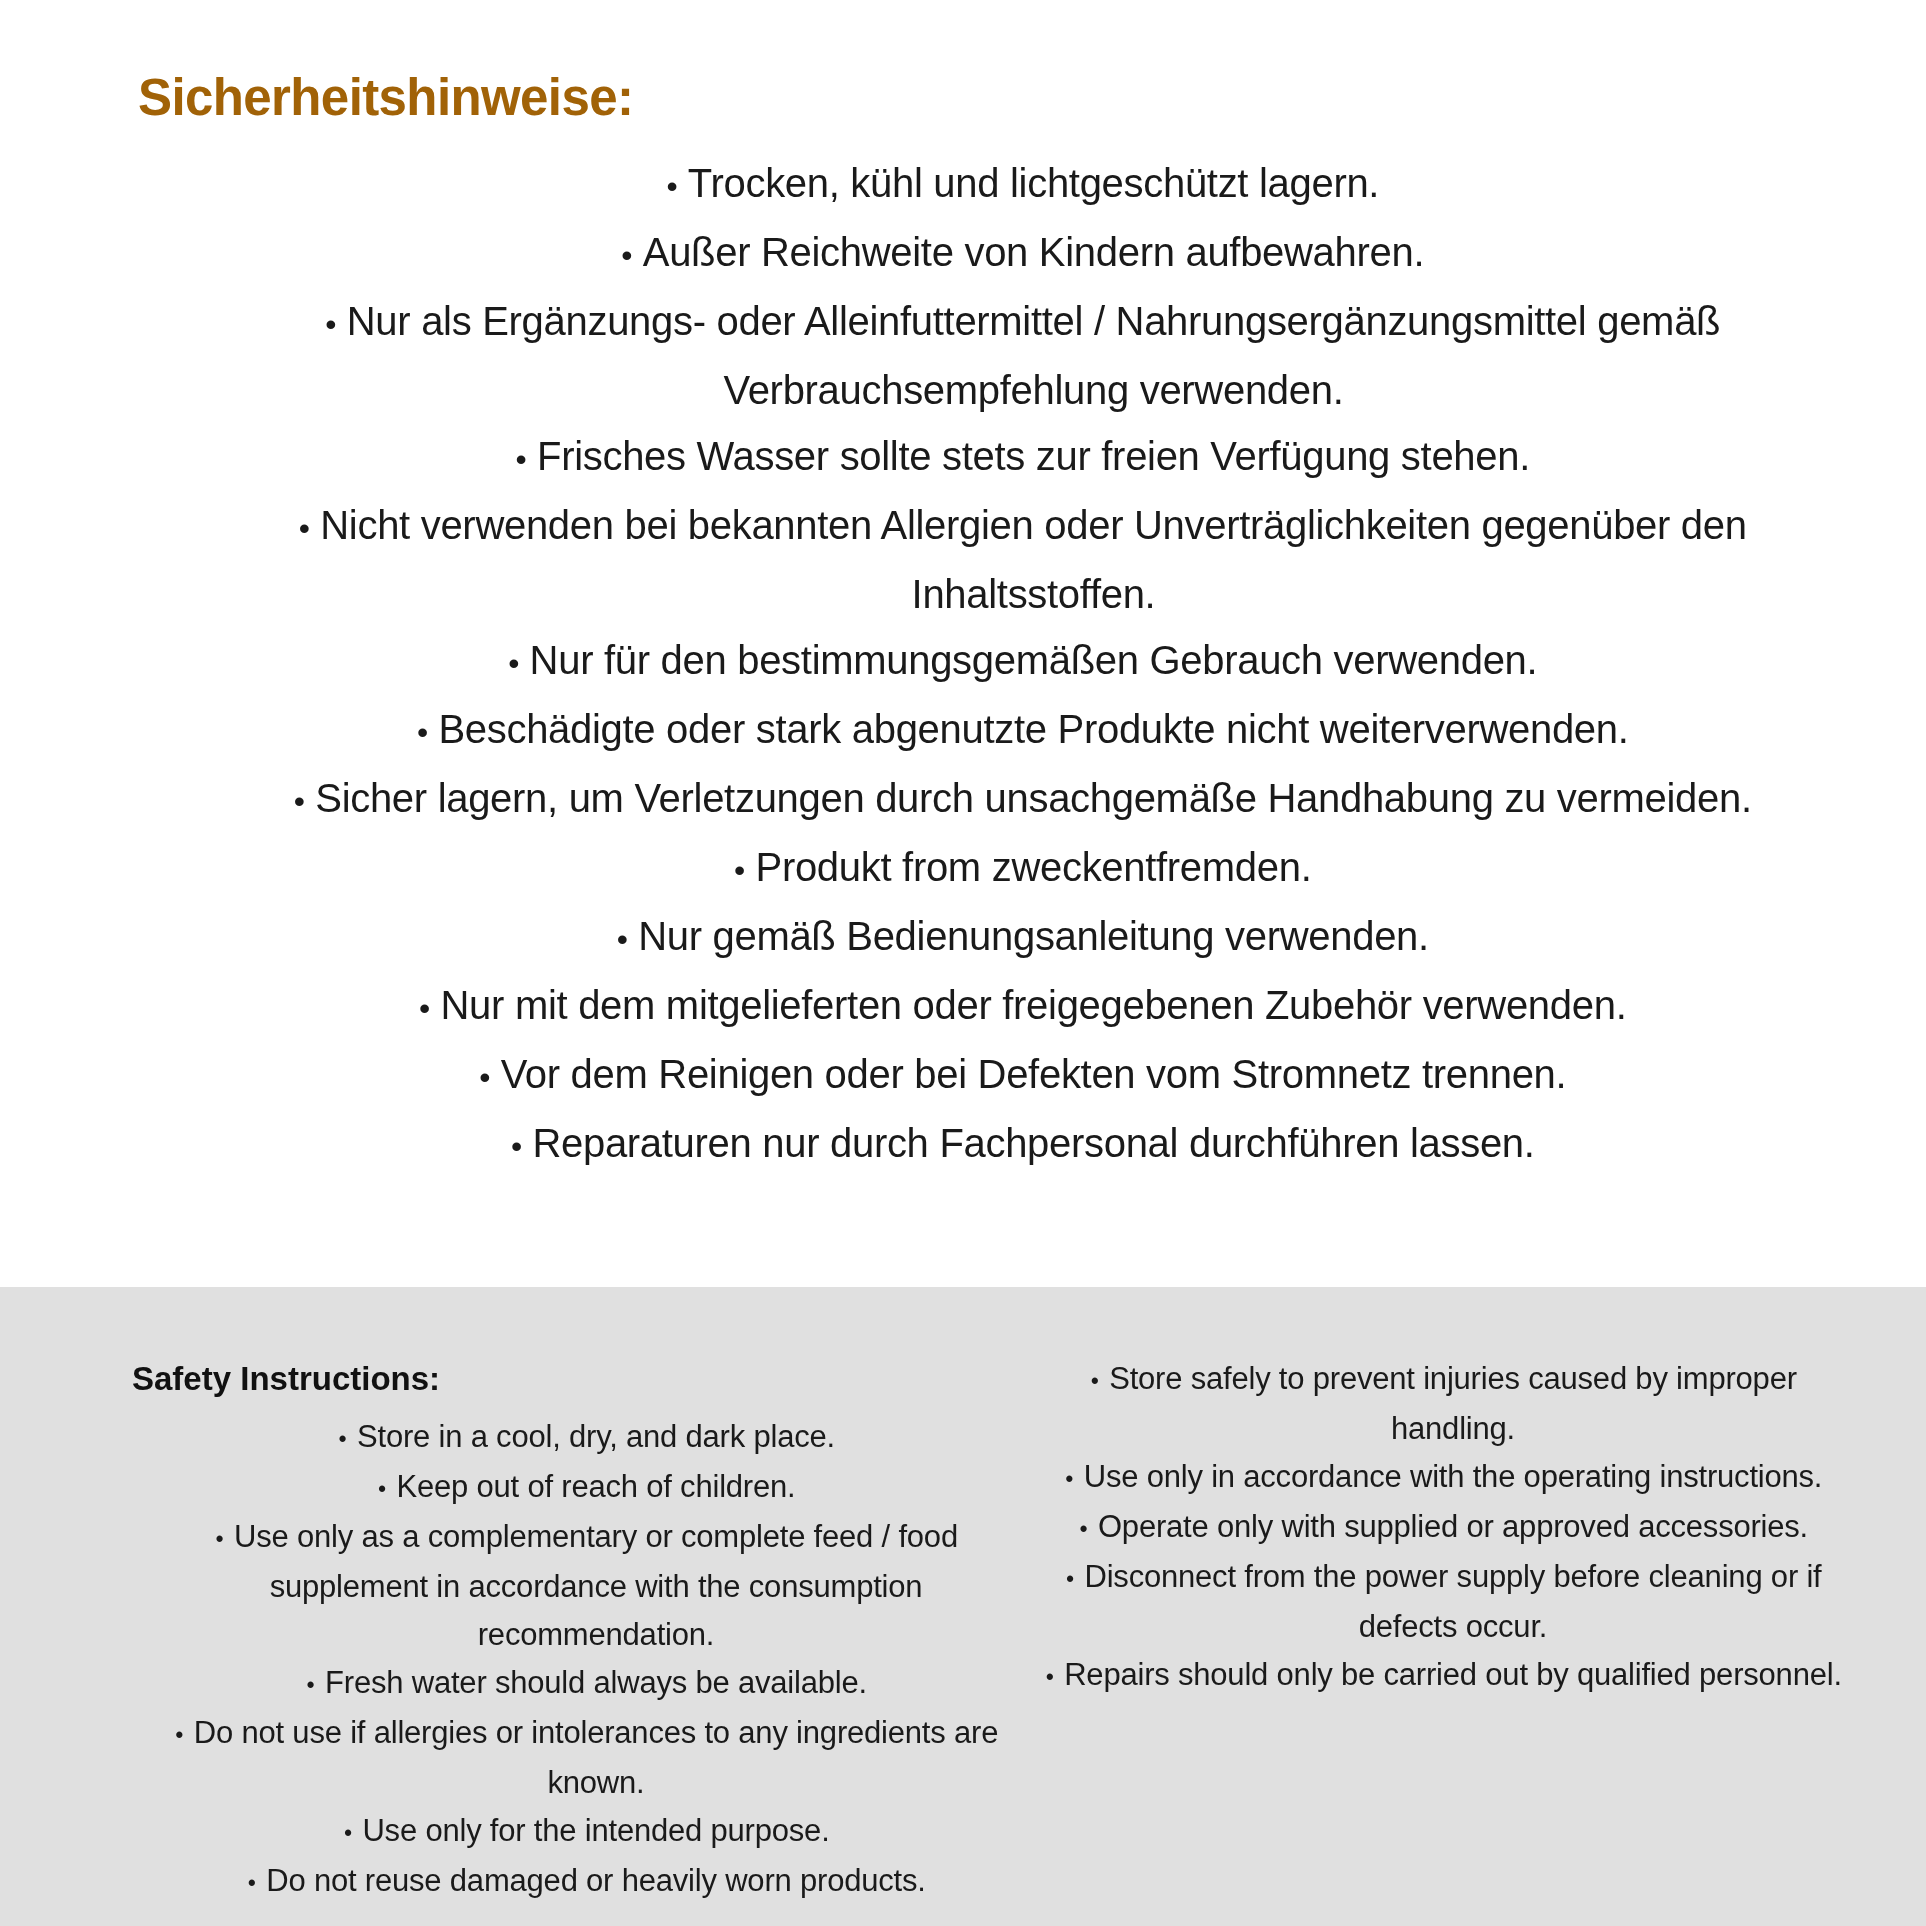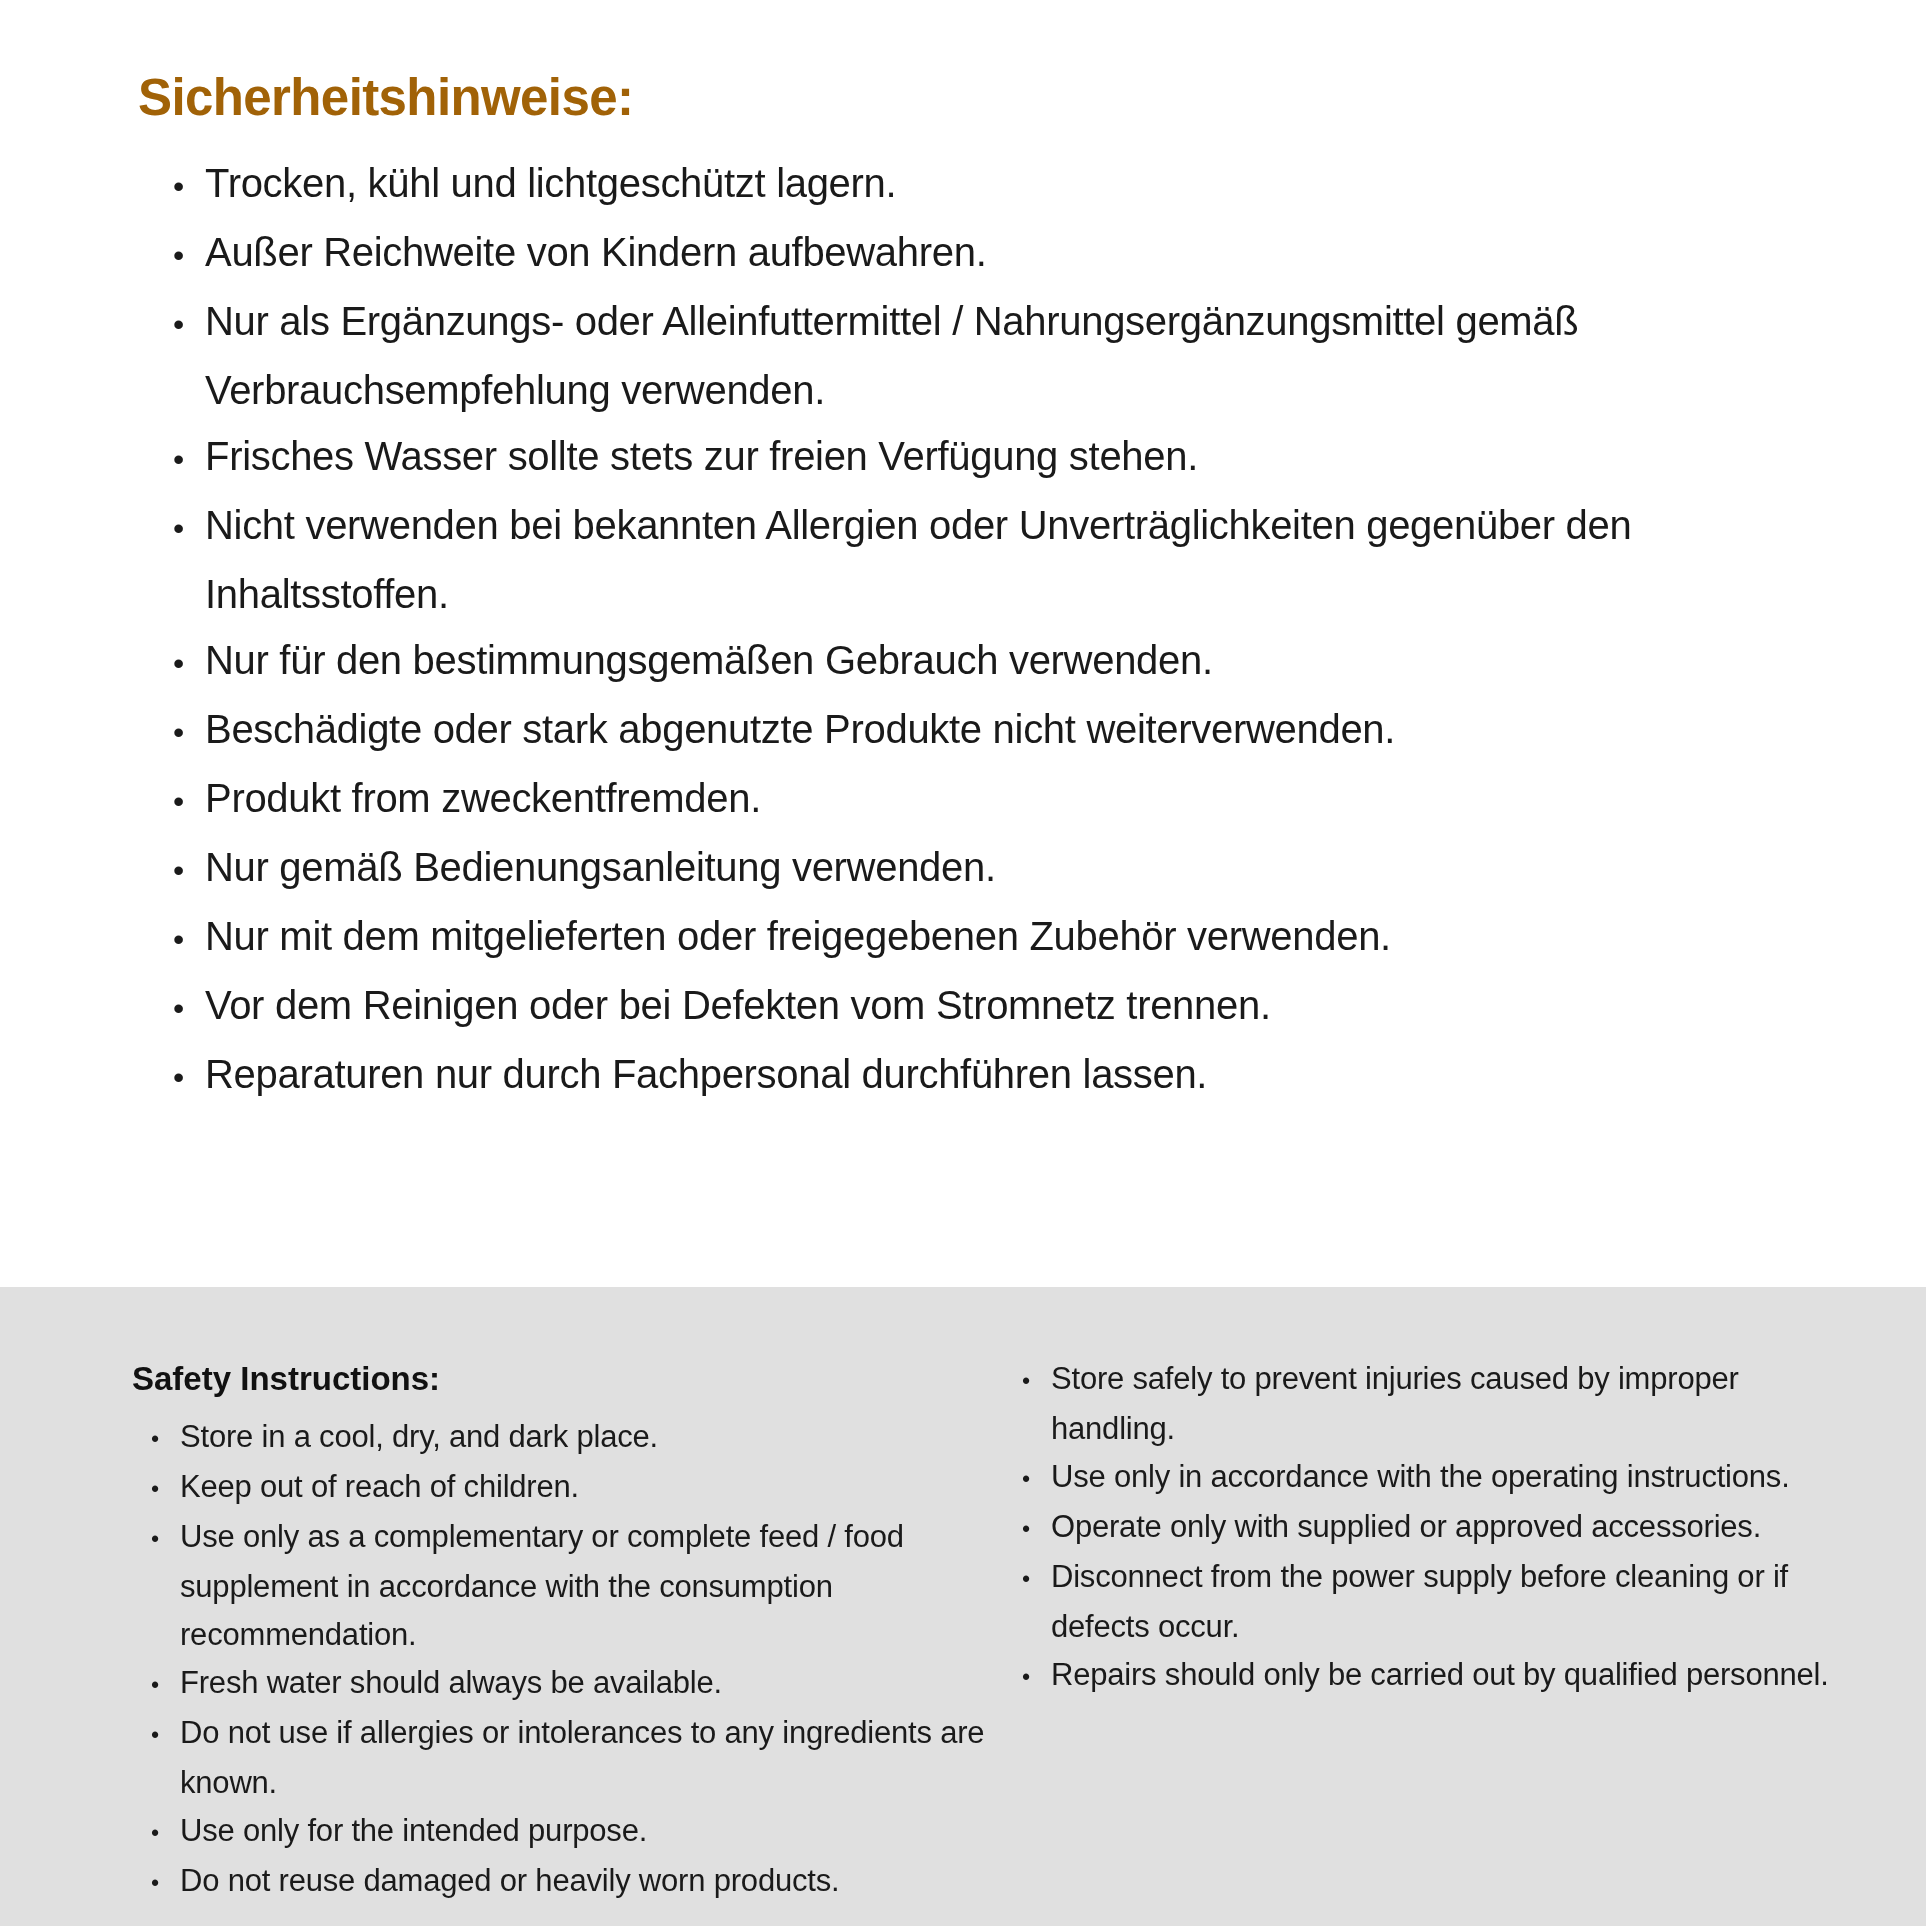--- a/index.html
+++ b/index.html
@@ -41,20 +41,21 @@
   .de ul.blist{
     padding-left:35px;
     font-size:40px;
     line-height:66px;
     font-stretch:condensed;
     letter-spacing:-0.3px;
   }
   ul.blist li{
     padding-left:32px;
     text-indent:-32px;
+    text-align:center;
   }
   ul.blist li::before{
     content:"\2022";
     display:inline-block;
     width:32px;
     text-indent:0;
     font-size:0.8em;
   }
   
   .en{
@@ -102,20 +103,21 @@
   <section class="de">
     <h1>Sicherheitshinweise:</h1>
     <ul class="blist">
         <li>Trocken, kühl und lichtgeschützt lagern.</li>
         <li>Außer Reichweite von Kindern aufbewahren.</li>
         <li>Nur als Ergänzungs- oder Alleinfuttermittel / Nahrungsergänzungsmittel gemäß Verbrauchsempfehlung verwenden.</li>
         <li>Frisches Wasser sollte stets zur freien Verfügung stehen.</li>
         <li>Nicht verwenden bei bekannten Allergien oder Unverträglichkeiten gegenüber den Inhaltsstoffen.</li>
         <li>Nur für den bestimmungsgemäßen Gebrauch verwenden.</li>
         <li>Beschädigte oder stark abgenutzte Produkte nicht weiterverwenden.</li>
+        <li>Sicher lagern, um Verletzungen durch unsachgemäße Handhabung zu vermeiden.</li>
         <li>Produkt from zweckentfremden.</li>
         <li>Nur gemäß Bedienungsanleitung verwenden.</li>
         <li>Nur mit dem mitgelieferten oder freigegebenen Zubehör verwenden.</li>
         <li>Vor dem Reinigen oder bei Defekten vom Stromnetz trennen.</li>
         <li>Reparaturen nur durch Fachpersonal durchführen lassen.</li>
       </ul>
   </section>
 
   <section class="en">
     <div class="col-left">

